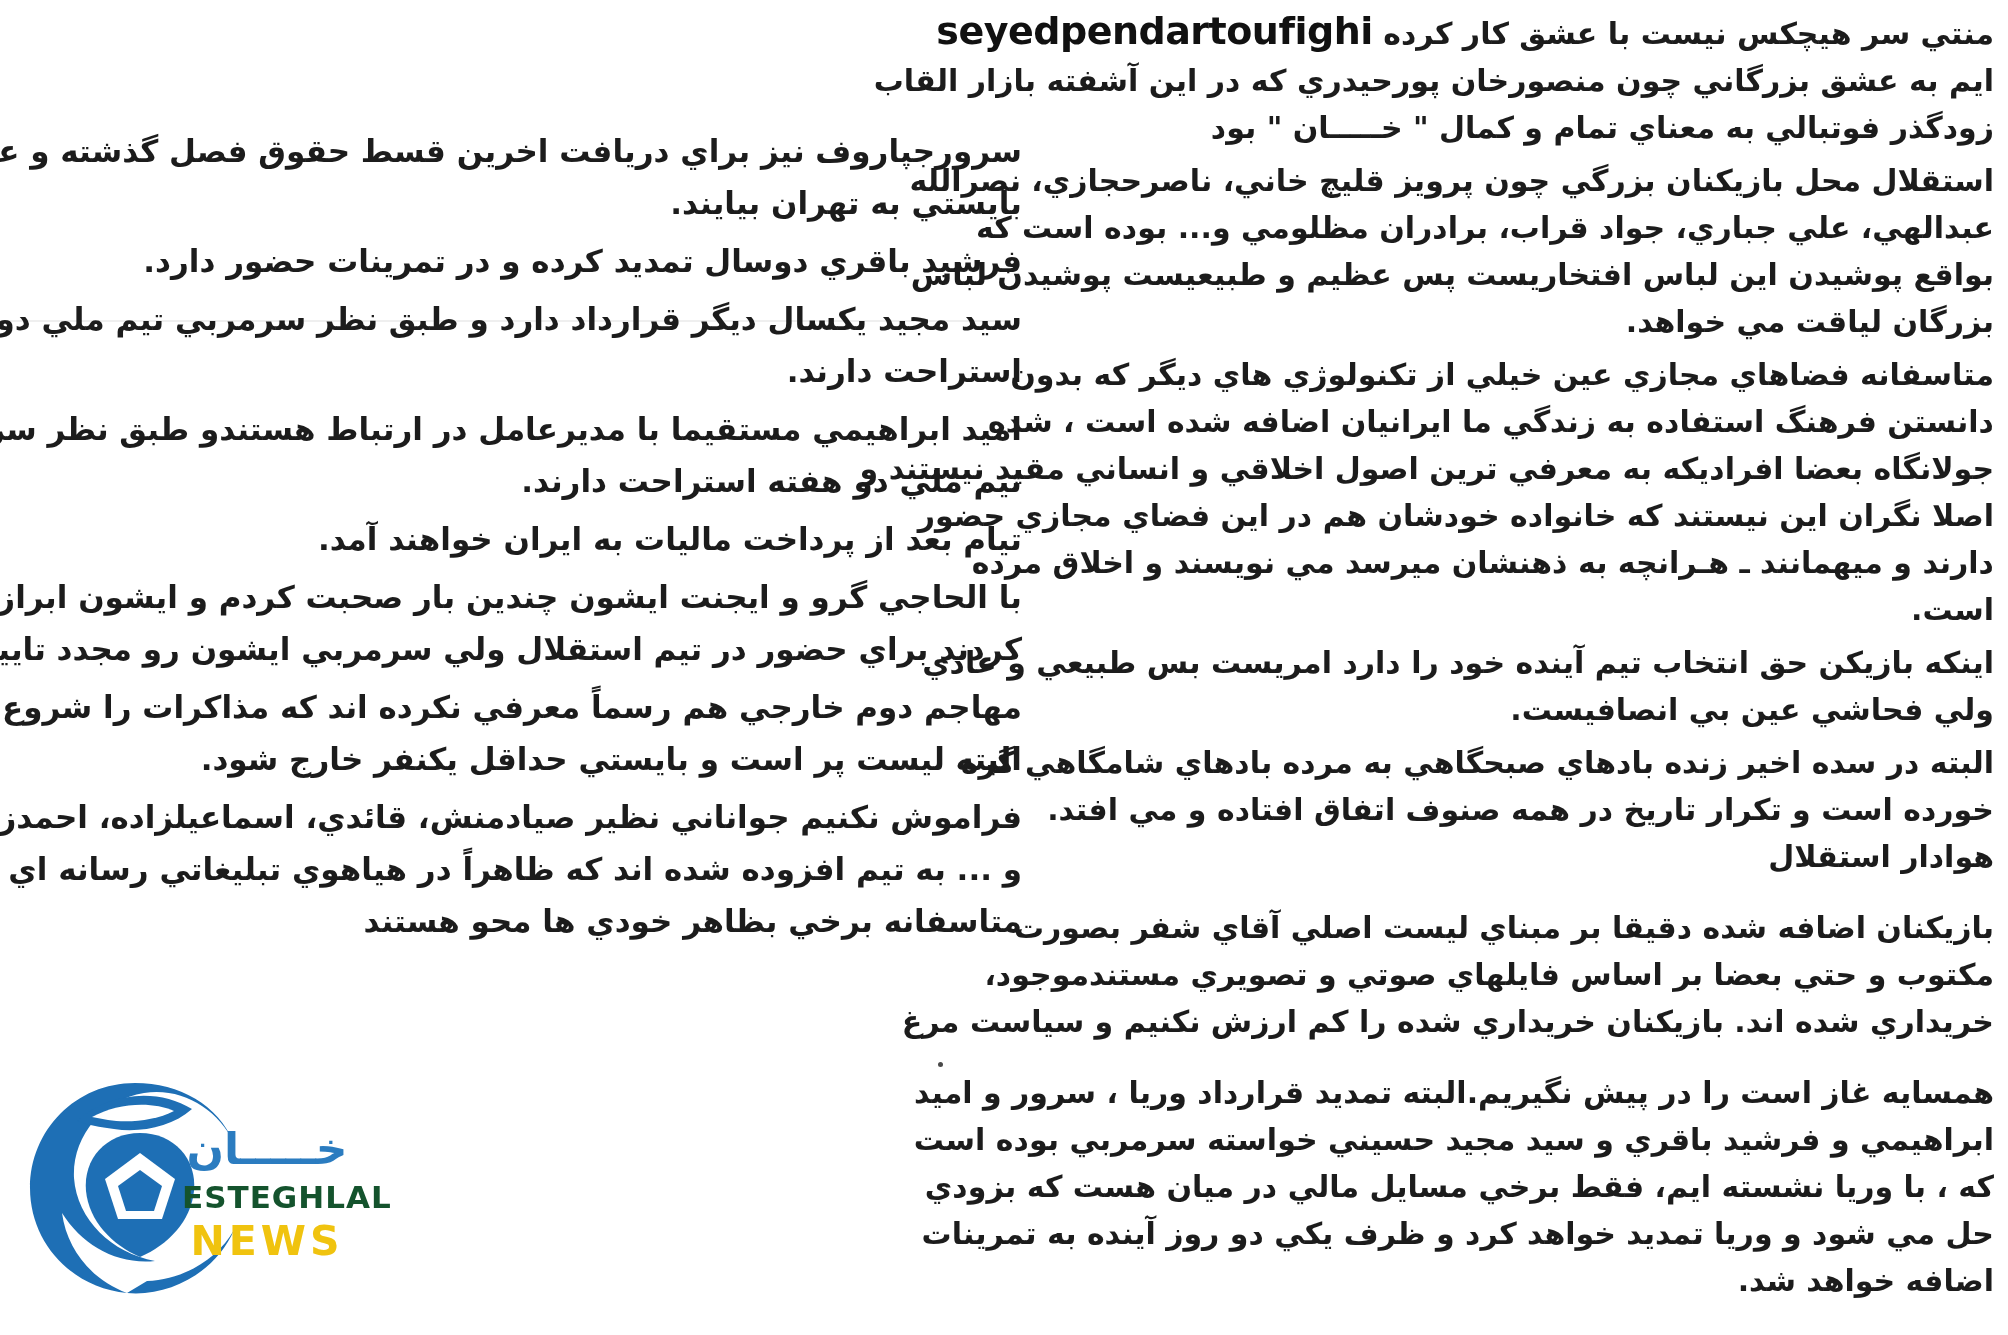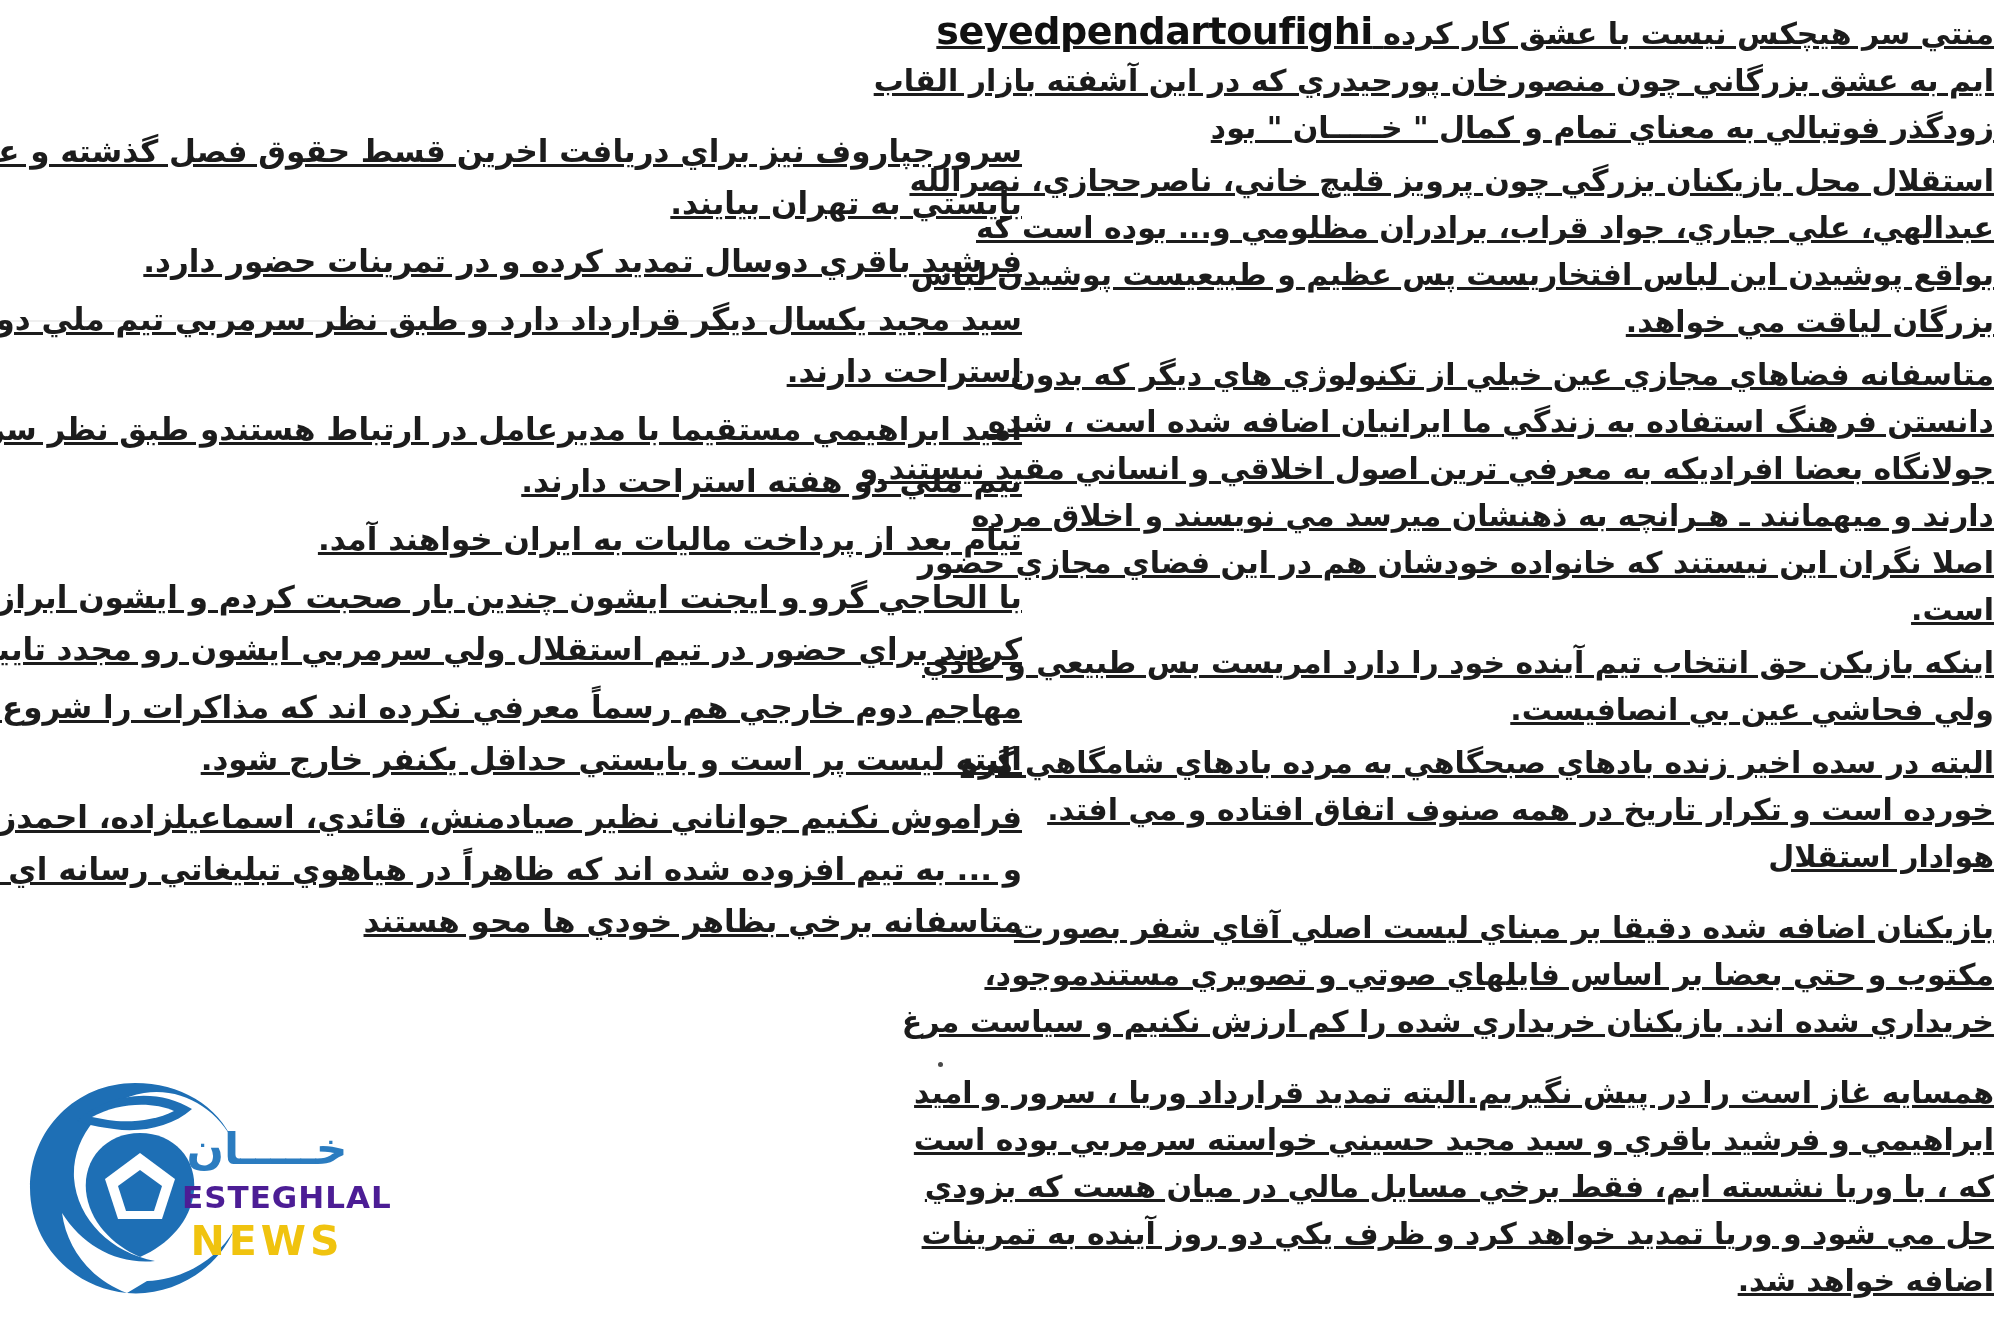--- a/index.html
+++ b/index.html
@@ -6,40 +6,40 @@
   body{
     width:2008px;height:1335px;position:relative;overflow:hidden;
     background:#ffffff;
     font-family:"DejaVu Sans","Liberation Sans",sans-serif;
   }
   .col{position:absolute;direction:rtl;color:#1c1c1c;font-weight:700;}
   .col-left{left:30px;top:125px;width:992px;font-size:31px;}
   .col-right{left:1052px;top:8px;width:942px;font-size:30px;}
   .para{margin:0 0 6px 0;}
   .gap-lg{margin-top:24px;}
-  .line{white-space:nowrap;text-decoration:underline;}
+  .line{white-space:nowrap;}
   .col-left .line{line-height:52px;}
   .col-right .line{line-height:47px;}
   .username{
     direction:ltr;unicode-bidi:isolate;
     font-size:38px;font-weight:800;color:#111111;
     letter-spacing:-0.5px;
   }
   
   .artifact-line{position:absolute;left:0;top:320px;width:1010px;height:2px;background:#efefef;}
   .artifact-dot{position:absolute;left:938px;top:1062px;width:5px;height:5px;border-radius:50%;background:#4a4a4a;}
   
   .logo{position:absolute;left:22px;top:1075px;width:330px;height:225px;}
   .logo svg{position:absolute;left:0;top:0;}
   .logo-text{position:absolute;left:160px;top:48px;width:170px;text-align:center;}
   .logo-agency{
     direction:rtl;font-size:44px;font-weight:800;color:#2b7cc0;line-height:52px;
   }
   .logo-club{
-    font-size:31px;font-weight:800;color:#4c1d95;letter-spacing:1px;line-height:44px;
+    font-size:31px;font-weight:800;color:#14532d;letter-spacing:1px;line-height:44px;
   }
   .logo-news{
     font-size:41px;font-weight:800;color:#f0c30f;letter-spacing:4px;line-height:44px;
   }
 </style>
 </head>
 <body>
 
 <div class="artifact-line"></div>
 <div class="artifact-dot"></div>
@@ -90,22 +90,22 @@
   <div class="para">
     <div class="line">استقلال محل بازيكنان بزرگي چون پرويز قليچ خاني، ناصرحجازي، نصرالله</div>
     <div class="line">عبدالهي، علي جباري، جواد قراب، برادران مظلومي و... بوده است كه</div>
     <div class="line">بواقع پوشيدن اين لباس افتخاريست پس عظيم و طبيعيست پوشيدن لباس</div>
     <div class="line">بزرگان لياقت مي خواهد.</div>
   </div>
   <div class="para">
     <div class="line">متاسفانه فضاهاي مجازي عين خيلي از تكنولوژي هاي ديگر كه بدون</div>
     <div class="line">دانستن فرهنگ استفاده به زندگي ما ايرانيان اضافه شده است ، شده</div>
     <div class="line">جولانگاه بعضا افراديكه به معرفي ترين اصول اخلاقي و انساني مقيد نيستند و</div>
+    <div class="line">اصلا نگران اين نيستند كه خانواده خودشان هم در اين فضاي مجازي حضور</div>
     <div class="line">دارند و ميهمانند ـ هـرانچه به ذهنشان ميرسد مي نويسند و اخلاق مرده</div>
-    <div class="line">اصلا نگران اين نيستند كه خانواده خودشان هم در اين فضاي مجازي حضور</div>
     <div class="line">است.</div>
   </div>
   <div class="para">
     <div class="line">اينكه بازيكن حق انتخاب تيم آينده خود را دارد امريست بس طبيعي و عادي</div>
     <div class="line">ولي فحاشي عين بي انصافيست.</div>
   </div>
   <div class="para">
     <div class="line">البته در سده اخير زنده بادهاي صبحگاهي به مرده بادهاي شامگاهي گره</div>
     <div class="line">خورده است و تكرار تاريخ در همه صنوف اتفاق افتاده و مي افتد.</div>
     <div class="line">هوادار استقلال</div>

